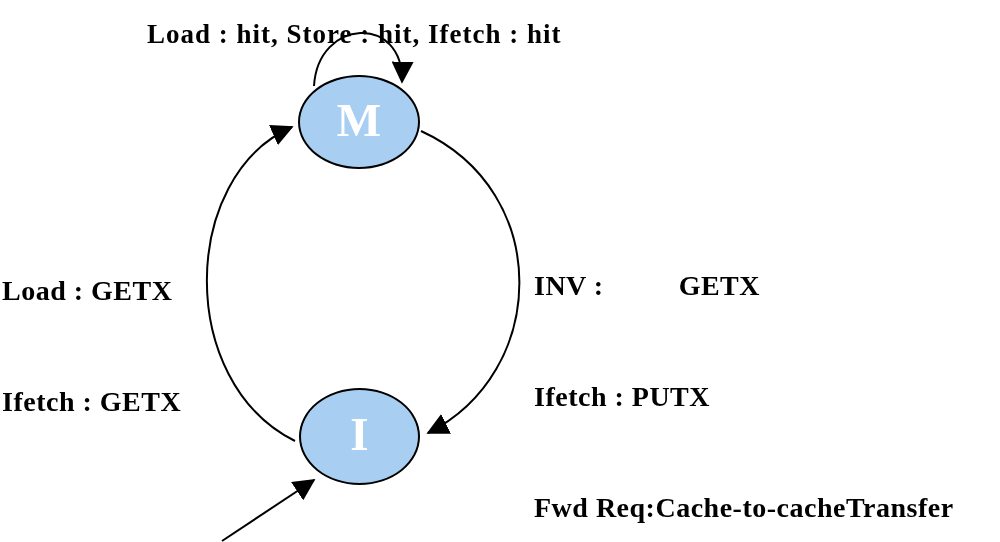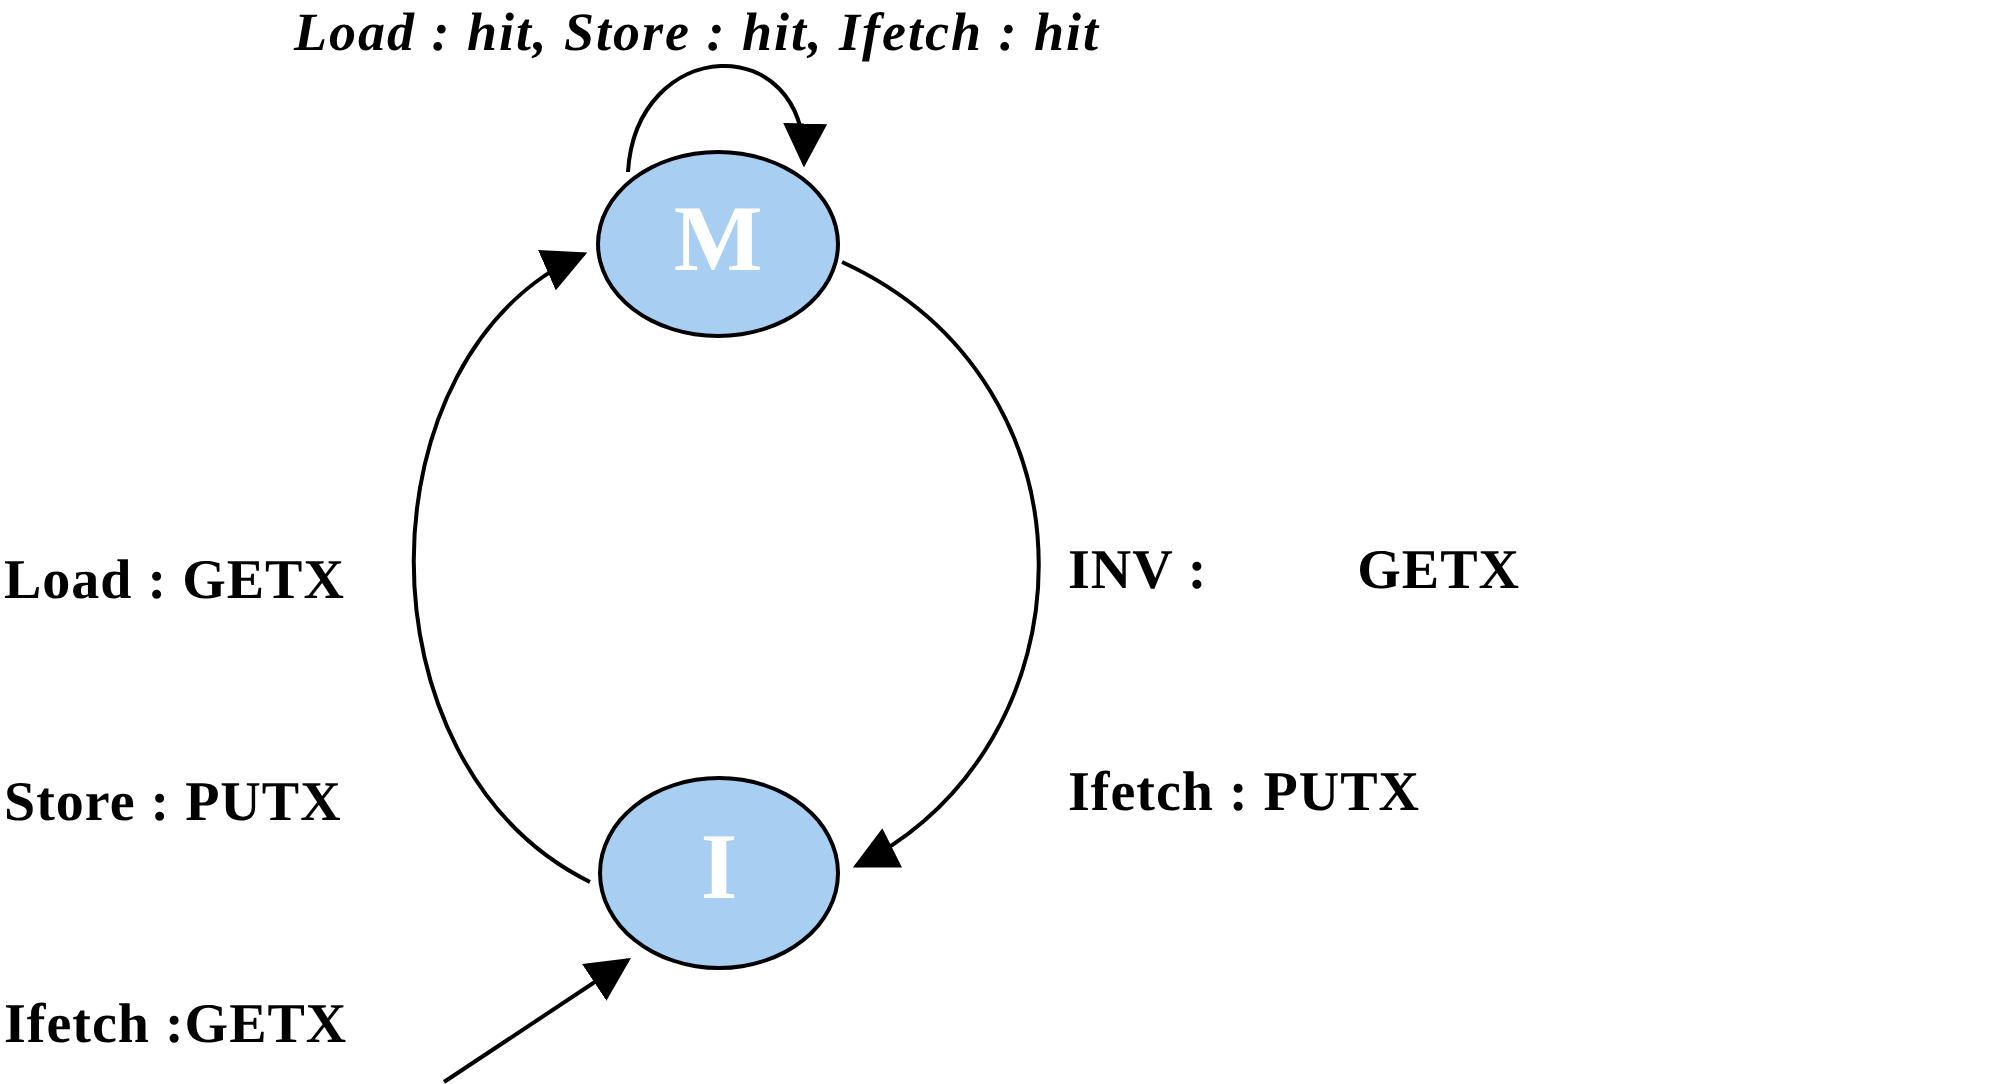--- a/index.html
+++ b/index.html
@@ -42,24 +42,23 @@
   .node-m { left: 298px; top: 75px;  width: 122px; height: 94px; }
   .node-i { left: 299px; top: 388px; width: 121px; height: 97px; }
   .edge-label {
     position: absolute;
     color: #000000;
     font-weight: bold;
     white-space: pre;
   }
   .label-top {
     left: 147px;
-    top: 1px;
+    top: 19px;
     font-size: 27px;
     letter-spacing: 1px;
-    font-style: italic;
   }
   .label-left {
     left: 2px;
     top: 198px;
     font-size: 28px;
     line-height: 37px;
     letter-spacing: 0.5px;
   }
   .label-right {
     left: 534px;
@@ -95,22 +94,22 @@
   </div>
 
   <div class="state-node node-i">
     <span class="state-letter">I</span>
   </div>
 
   <div class="edge-label label-top">Load : hit, Store : hit, Ifetch : hit</div>
 
   <div class="edge-label label-left">
     <div>Load : GETX</div>
-    <div>Store : PUTX</div>
-    <div>Ifetch :GETX</div>
+    <div>Ifetch : GETX</div>
   </div>
 
   <div class="edge-label label-right">
     <div>INV :          GETX</div>
     <div>Ifetch : PUTX</div>
+    <div>Fwd Req:Cache-to-cacheTransfer</div>
   </div>
 
 </div>
 
 </body></html>

